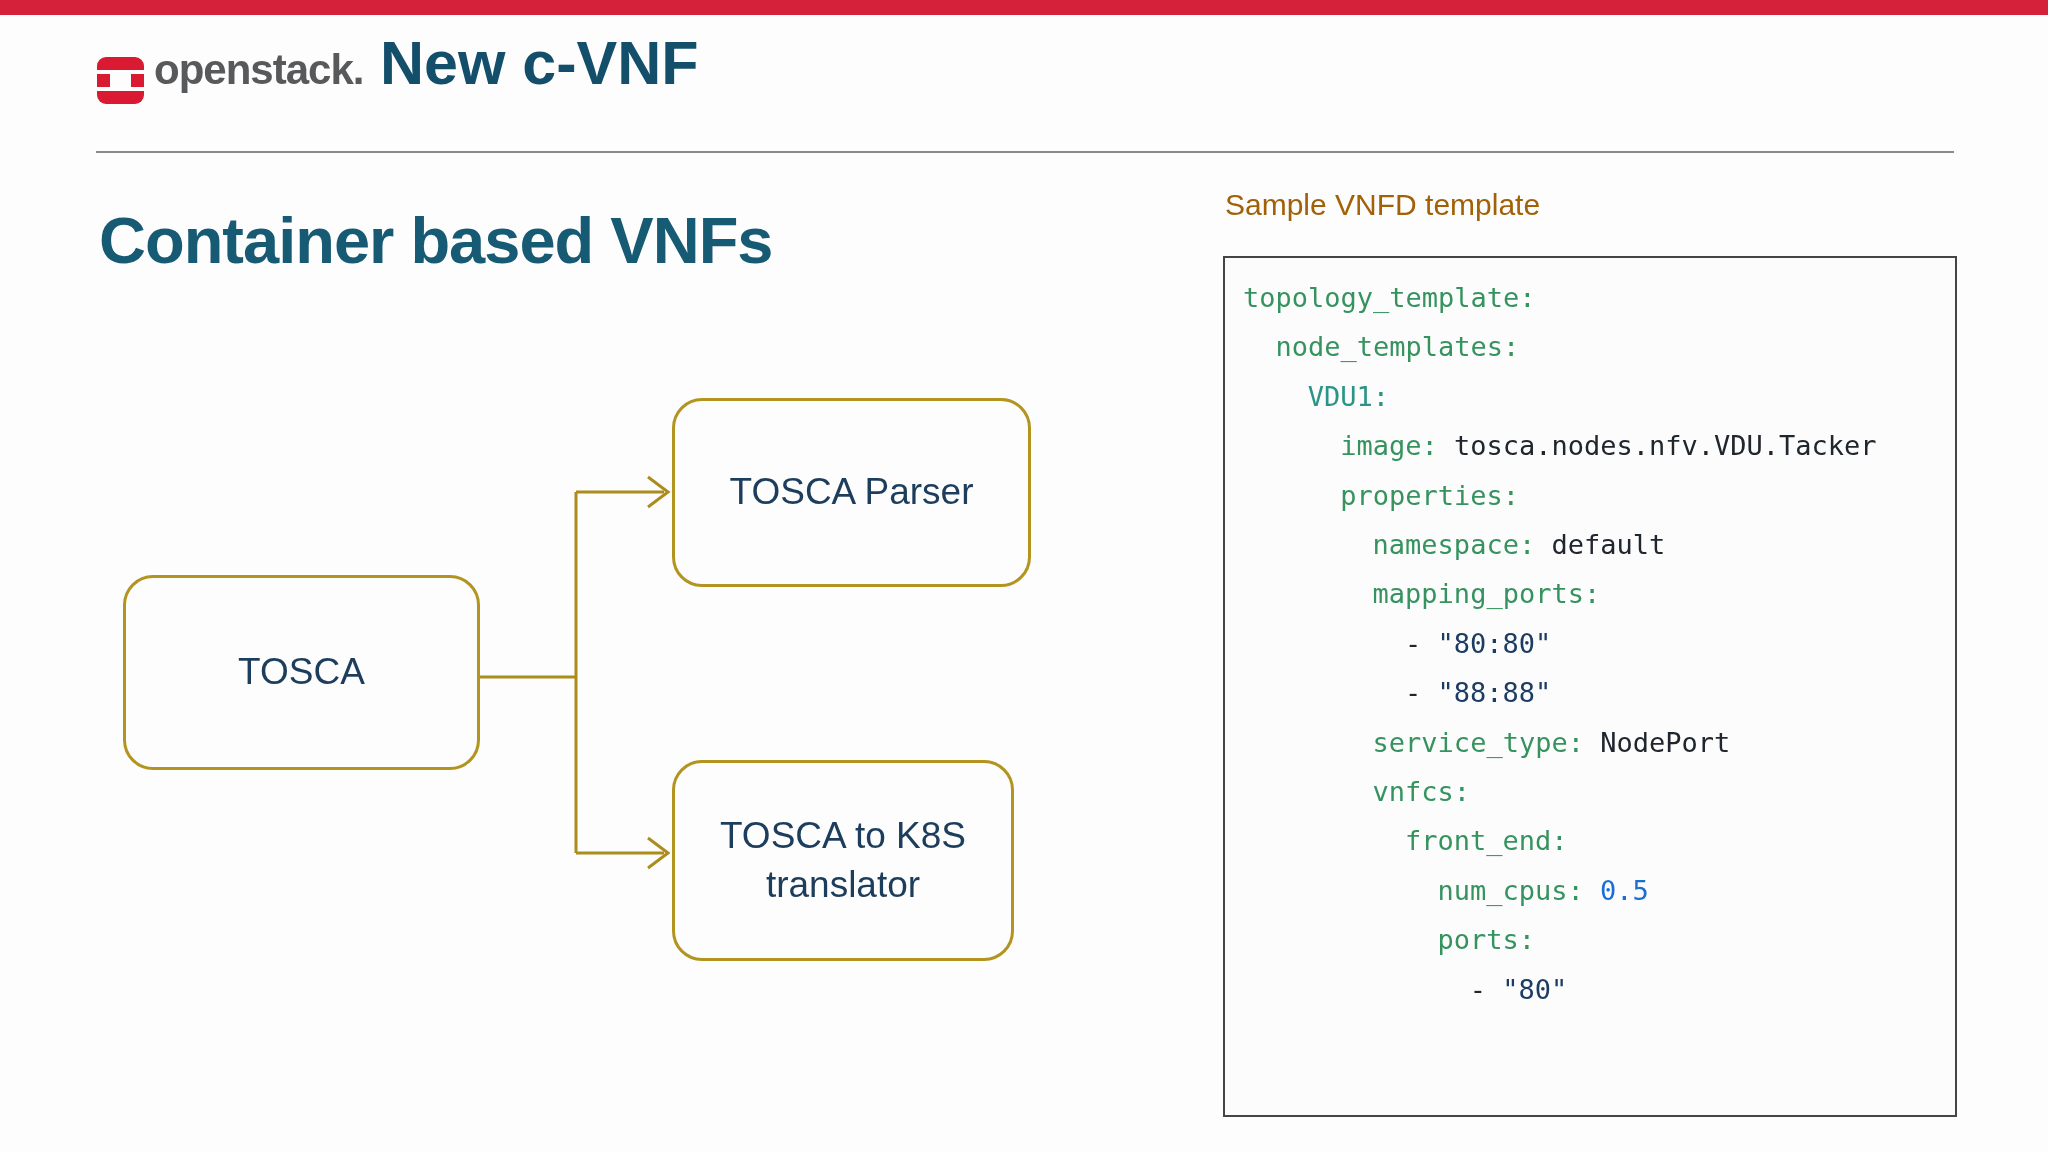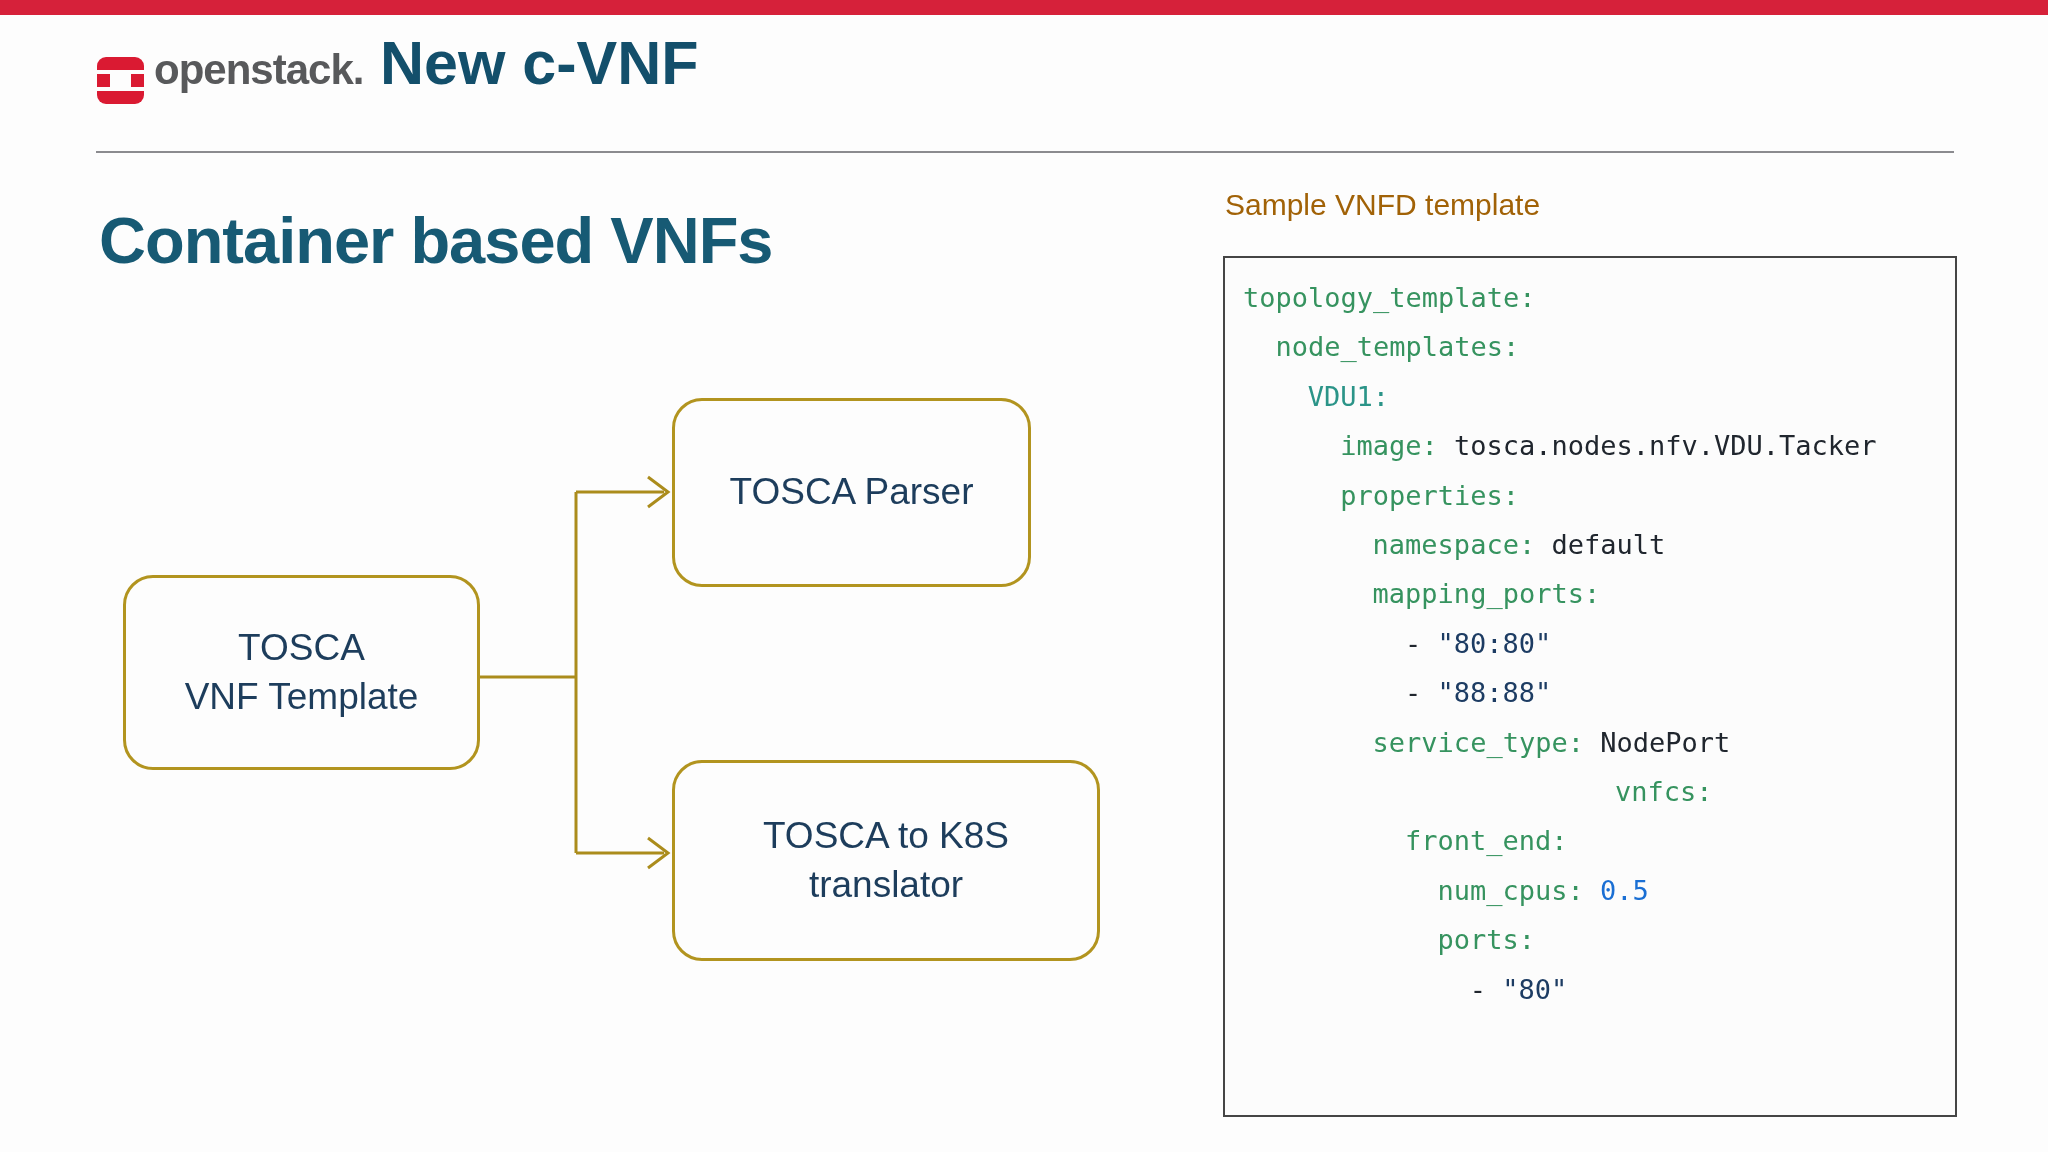--- a/index.html
+++ b/index.html
@@ -26,21 +26,21 @@
   .heading { position:absolute; left:99px; top:203px; font-size:65px; font-weight:bold;
              color:#175a74; letter-spacing:-1px; }
 
   
   .connectors { position:absolute; left:0; top:0; pointer-events:none; }
   .dg-box { position:absolute; border:3px solid #b2941f; border-radius:30px;
             display:flex; flex-direction:column; align-items:center; justify-content:center;
             color:#1d3d5c; font-size:37px; line-height:1.32; text-align:center; background:transparent; }
   .dg-vnf        { left:123px; top:575px; width:357px; height:195px; }
   .dg-parser     { left:672px; top:398px; width:359px; height:189px; }
-  .dg-translator { left:672px; top:760px; width:428px; height:201px; }
+  .dg-translator { left:672px; top:760px; width:342px; height:201px; }
 
   
   .panel-heading { position:absolute; left:1225px; top:188px; font-size:30px; color:#a16207; }
   .code-box { position:absolute; left:1223px; top:256px; width:734px; height:861px;
               border:2px solid #454545; background:#fcfcfc; padding:15px 0 0 18px; overflow:hidden; }
   .code-line { font-family:"DejaVu Sans Mono","Liberation Mono",monospace; font-size:27px;
                line-height:49.4px; white-space:pre; }
   .tok-key  { color:#36935f; }
   .tok-name { color:#2b9488; }
   .tok-val  { color:#20262e; }
@@ -71,21 +71,20 @@
       <path d="M576 492 V853"></path>
       <path d="M576 492 H664"></path>
       <path d="M576 853 H664"></path>
       <path d="M648 477 L668 492 L648 507"></path>
       <path d="M648 838 L668 853 L648 868"></path>
     </g>
   </svg>
 
   <div class="dg-box dg-vnf">
     <span>TOSCA</span>
-    <span>VNF Template</span>
   </div>
   <div class="dg-box dg-parser">
     <span>TOSCA Parser</span>
   </div>
   <div class="dg-box dg-translator">
     <span>TOSCA to K8S</span>
     <span>translator</span>
   </div>
 
   <div class="panel-heading">Sample VNFD template</div>
@@ -94,21 +93,21 @@
         <div class="code-line" style="padding-left: 0px;"><span class="tok-key">topology_template:</span></div>
         <div class="code-line" style="padding-left: 32.4px;"><span class="tok-key">node_templates:</span></div>
         <div class="code-line" style="padding-left: 64.8px;"><span class="tok-name">VDU1:</span></div>
         <div class="code-line" style="padding-left: 97.2px;"><span class="tok-key">image:</span><span class="tok-val"> tosca.nodes.nfv.VDU.Tacker</span></div>
         <div class="code-line" style="padding-left: 97.2px;"><span class="tok-key">properties:</span></div>
         <div class="code-line" style="padding-left: 129.6px;"><span class="tok-key">namespace:</span><span class="tok-val"> default</span></div>
         <div class="code-line" style="padding-left: 129.6px;"><span class="tok-key">mapping_ports:</span></div>
         <div class="code-line" style="padding-left: 162px;"><span class="tok-val">- </span><span class="tok-str">"80:80"</span></div>
         <div class="code-line" style="padding-left: 162px;"><span class="tok-val">- </span><span class="tok-str">"88:88"</span></div>
         <div class="code-line" style="padding-left: 129.6px;"><span class="tok-key">service_type:</span><span class="tok-val"> NodePort</span></div>
-        <div class="code-line" style="padding-left: 129.6px; text-align: center;"><span class="tok-key">vnfcs:</span></div>
+        <div class="code-line" style="padding-left: 129.6px;"><span class="tok-key">vnfcs:</span></div>
         <div class="code-line" style="padding-left: 162px;"><span class="tok-key">front_end:</span></div>
         <div class="code-line" style="padding-left: 194.4px;"><span class="tok-key">num_cpus:</span><span class="tok-num"> 0.5</span></div>
         <div class="code-line" style="padding-left: 194.4px;"><span class="tok-key">ports:</span></div>
         <div class="code-line" style="padding-left: 226.8px;"><span class="tok-val">- </span><span class="tok-str">"80"</span></div>
       </div>
   </div>
 
 </div>
 
 </body></html>

